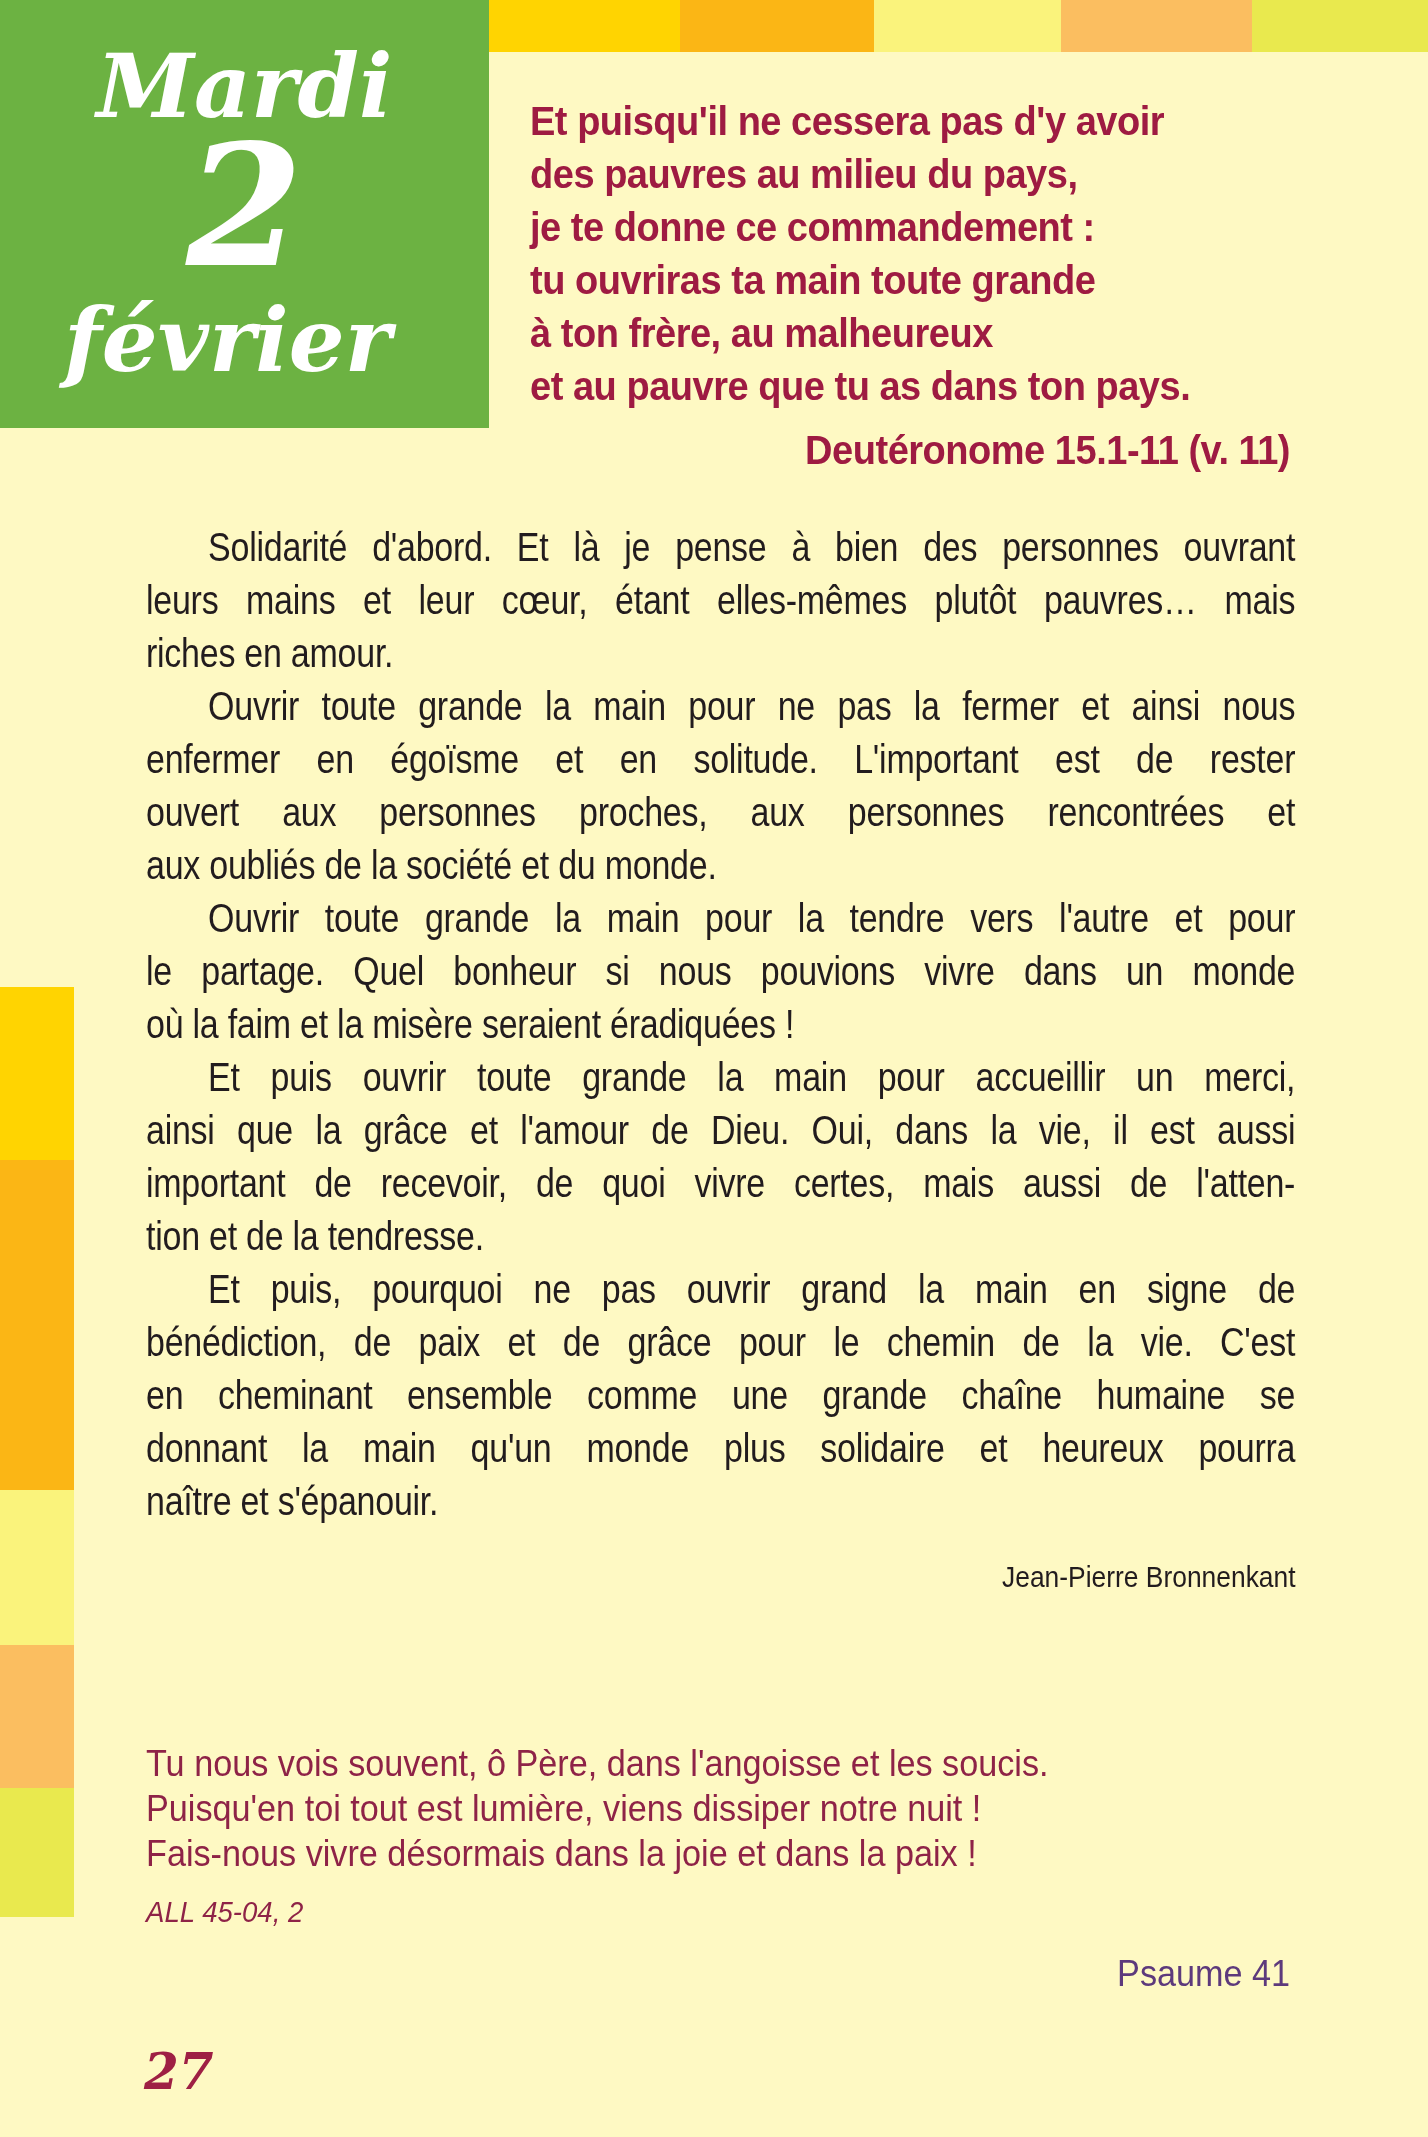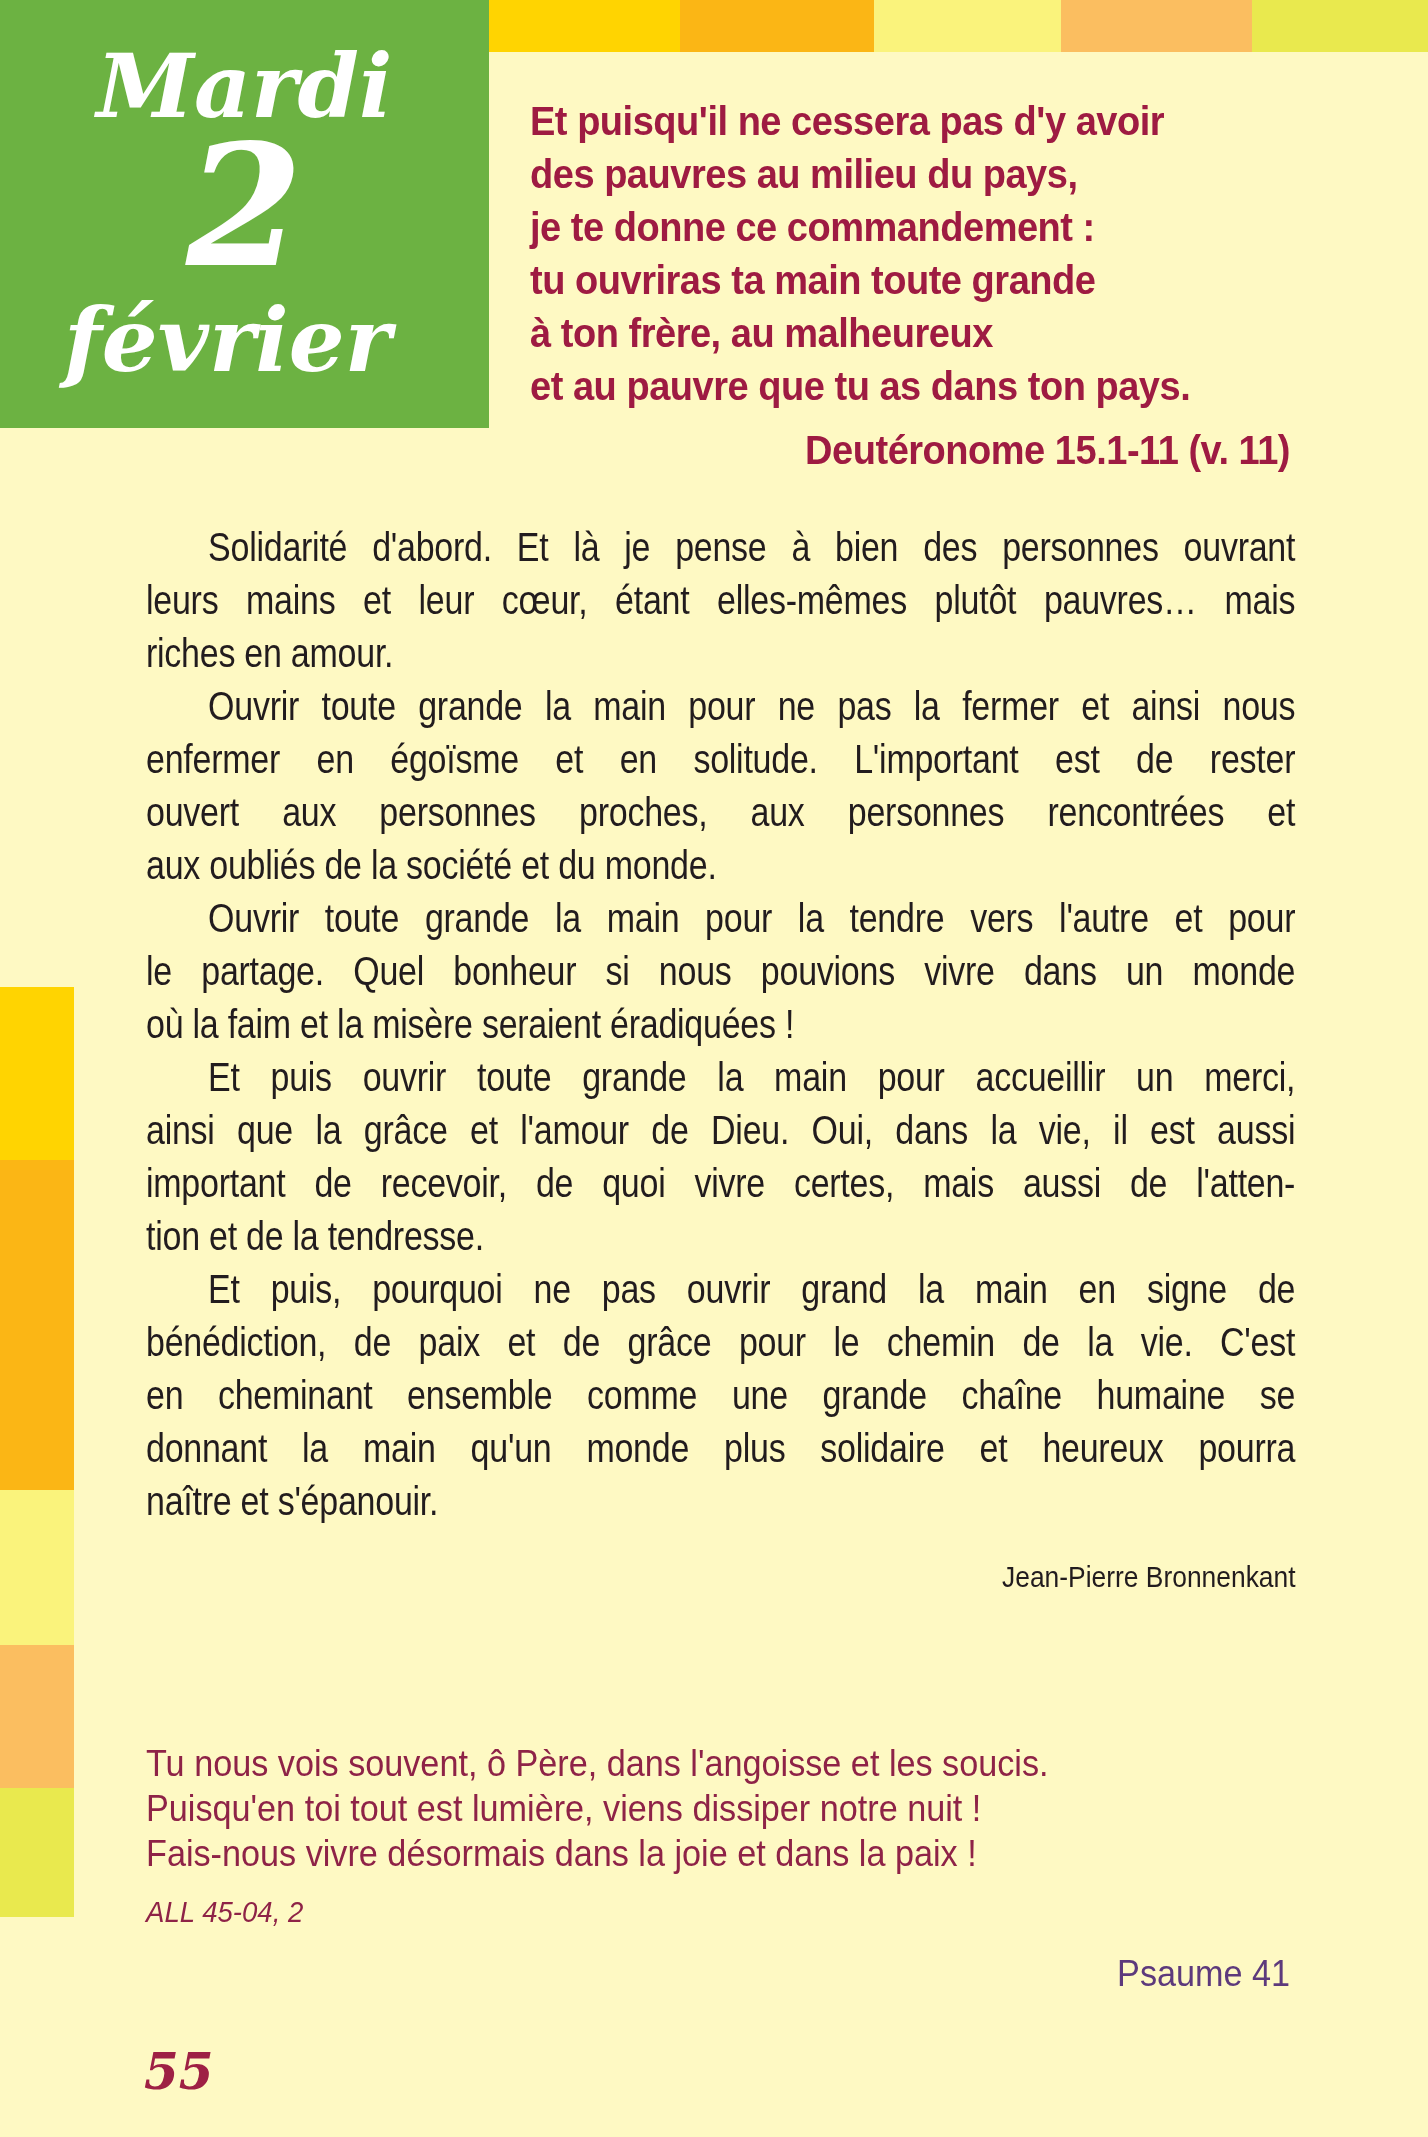--- a/index.html
+++ b/index.html
@@ -136,15 +136,15 @@
 
   <div class="prayer">
     <div>Tu nous vois souvent, ô Père, dans l'angoisse et les soucis.</div>
     <div>Puisqu'en toi tout est lumière, viens dissiper notre nuit !</div>
     <div>Fais-nous vivre désormais dans la joie et dans la paix !</div>
   </div>
   <div class="prayer-src">ALL 45-04, 2</div>
 
   <div class="psalm">Psaume 41</div>
 
-  <div class="page-num">55</div>
+  <div class="page-num">27</div>
 
 </div>
 
 </body></html>

